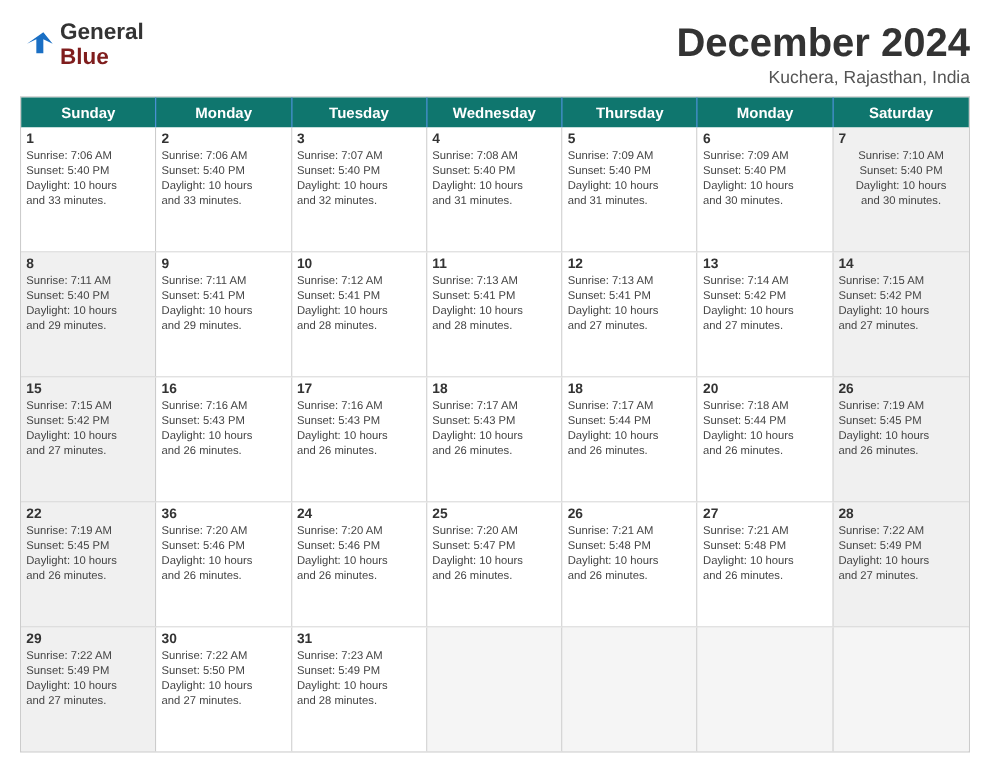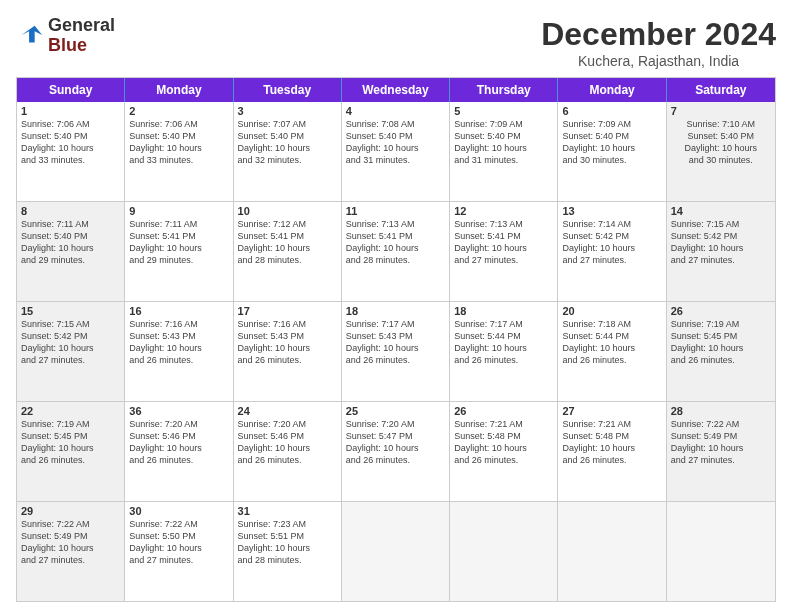--- a/index.html
+++ b/index.html
@@ -43,32 +43,31 @@
       text-align: right;
     }
     .month-title {
       font-size: 32px;
       font-weight: bold;
       color: #333;
     }
     .location-title {
       font-size: 14px;
       color: #555;
-      text-align: center;
     }
     .calendar {
       flex: 1;
       display: flex;
       flex-direction: column;
       border: 1px solid #ccc;
     }
     .cal-header {
       display: grid;
       grid-template-columns: repeat(7, 1fr);
-      background: #6d28d9;
+      background: #0f766e;
     }
     .cal-header-cell {
       color: white;
       font-weight: bold;
       font-size: 12px;
       text-align: center;
       padding: 5px 2px;
       border-right: 1px solid #4a90d4;
     }
     .cal-header-cell:last-child { border-right: none; }
@@ -353,21 +352,21 @@
           <div class="cal-cell">
             <span class="day-num">30</span>
             <div class="day-info" style="white-space: pre-line;">Sunrise: 7:22 AM
 Sunset: 5:50 PM
 Daylight: 10 hours
 and 27 minutes.</div>
           </div>
           <div class="cal-cell">
             <span class="day-num">31</span>
             <div class="day-info" style="white-space: pre-line;">Sunrise: 7:23 AM
-Sunset: 5:51 PM
+Sunset: 5:49 PM
 Daylight: 10 hours
 and 28 minutes.</div>
           </div>
           <div class="cal-cell empty"></div>
           <div class="cal-cell empty"></div>
           <div class="cal-cell empty"></div>
           <div class="cal-cell empty"></div>
         </div>
       </div>
   </div>

